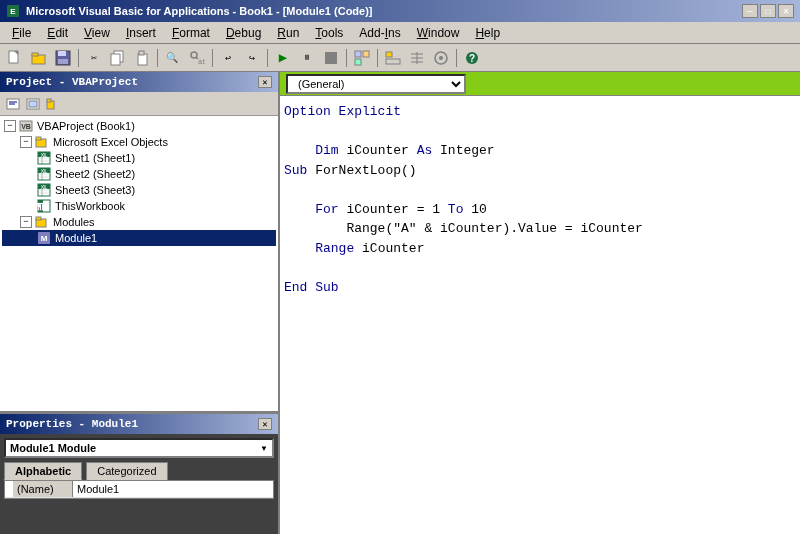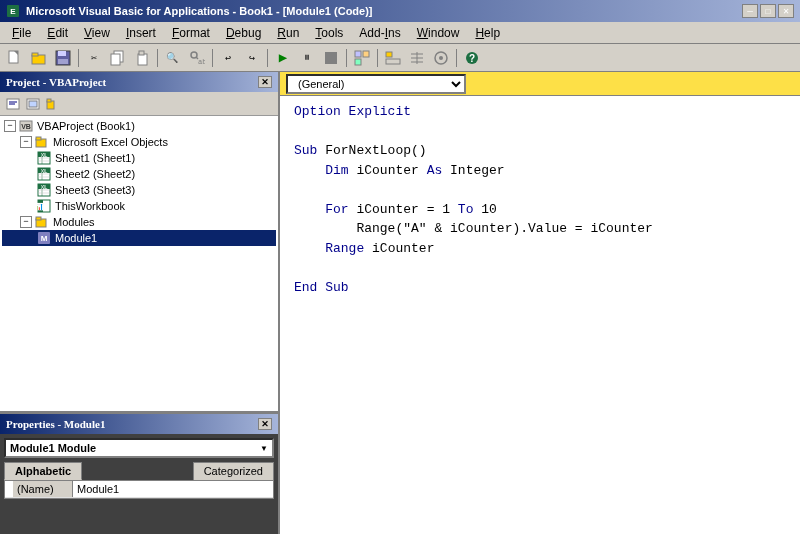--- a/index.html
+++ b/index.html
@@ -129,21 +129,21 @@
     .project-panel {
       flex: 1;
       display: flex;
       flex-direction: column;
       border-bottom: 3px solid #808080;
     }
     .panel-header {
       background: linear-gradient(to right, #0a246a, #a6b5da);
       color: white;
       padding: 2px 6px;
-      font-family: Liberation Serif, serif;
+      font-family: Liberation Mono, monospace;
       font-size: 11px;
       font-weight: bold;
       display: flex;
       align-items: center;
       justify-content: space-between;
       height: 20px;
     }
     .panel-header-close {
       width: 14px;
       height: 12px;
@@ -252,22 +252,21 @@
       font-family: 'Segoe UI', Tahoma, sans-serif;
       font-size: 11px;
       font-weight: bold;
     }
     .props-dropdown-arrow {
       font-size: 8px;
     }
     .props-tabs {
       display: flex;
       margin: 0 4px;
-      gap: 11px;
-      justify-content: space-between;
+      gap: 4px;
     }
     .props-tab {
       padding: 2px 10px;
       font-family: 'Segoe UI', Tahoma, sans-serif;
       font-size: 11px;
       background: #d4d0c8;
       border: 1px solid #808080;
       border-bottom: none;
       cursor: pointer;
     }
@@ -303,38 +302,38 @@
     }
 
     
     .code-panel {
       flex: 1;
       display: flex;
       flex-direction: column;
       background: white;
     }
     .code-header {
-      background: #fde047;
+      background: #84cc16;
       border-bottom: 1px solid #808080;
       padding: 2px 6px;
       display: flex;
       align-items: center;
       height: 24px;
     }
     .code-dropdown {
       background: white;
       border: 2px inset #808080;
       padding: 1px 6px;
       font-family: 'Segoe UI', Tahoma, sans-serif;
       font-size: 11px;
       width: 180px;
     }
     .code-area {
       flex: 1;
-      padding: 6px 14px;
+      padding: 6px 4px;
       font-family: 'Courier New', Courier, monospace;
       font-size: 13px;
       color: #000;
       overflow: auto;
       line-height: 1.5;
       background: white;
     }
     .code-line {
       white-space: pre;
     }
@@ -638,22 +637,22 @@
 
   <div class="code-panel">
     <div class="code-header">
       <select class="code-dropdown">
         <option>(General)</option>
       </select>
     </div>
     <div class="code-area">
       <div class="code-line"><span class="code-keyword">Option Explicit</span></div>
       <div class="code-line">&nbsp;</div>
+      <div class="code-line">    <span class="code-keyword">Dim</span> iCounter <span class="code-keyword">As</span> Integer</div>
       <div class="code-line"><span class="code-keyword">Sub</span> ForNextLoop()</div>
-      <div class="code-line">    <span class="code-keyword">Dim</span> iCounter <span class="code-keyword">As</span> Integer</div>
       <div class="code-line">&nbsp;</div>
       <div class="code-line">    <span class="code-keyword">For</span> iCounter = 1 <span class="code-keyword">To</span> 10</div>
       <div class="code-line">        Range("A" &amp; iCounter).Value = iCounter</div>
       <div class="code-line">    <span class="code-keyword">Range</span> iCounter</div>
       <div class="code-line">&nbsp;</div>
       <div class="code-line"><span class="code-keyword">End Sub</span></div>
     </div>
   </div>
 
 </div>

